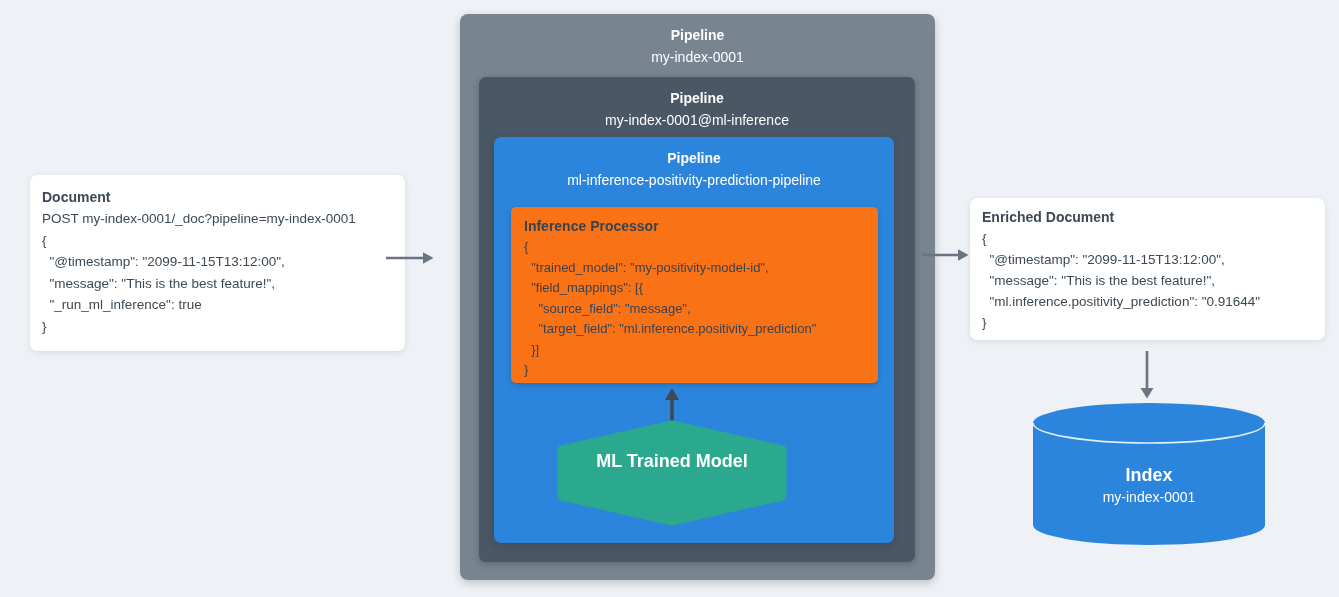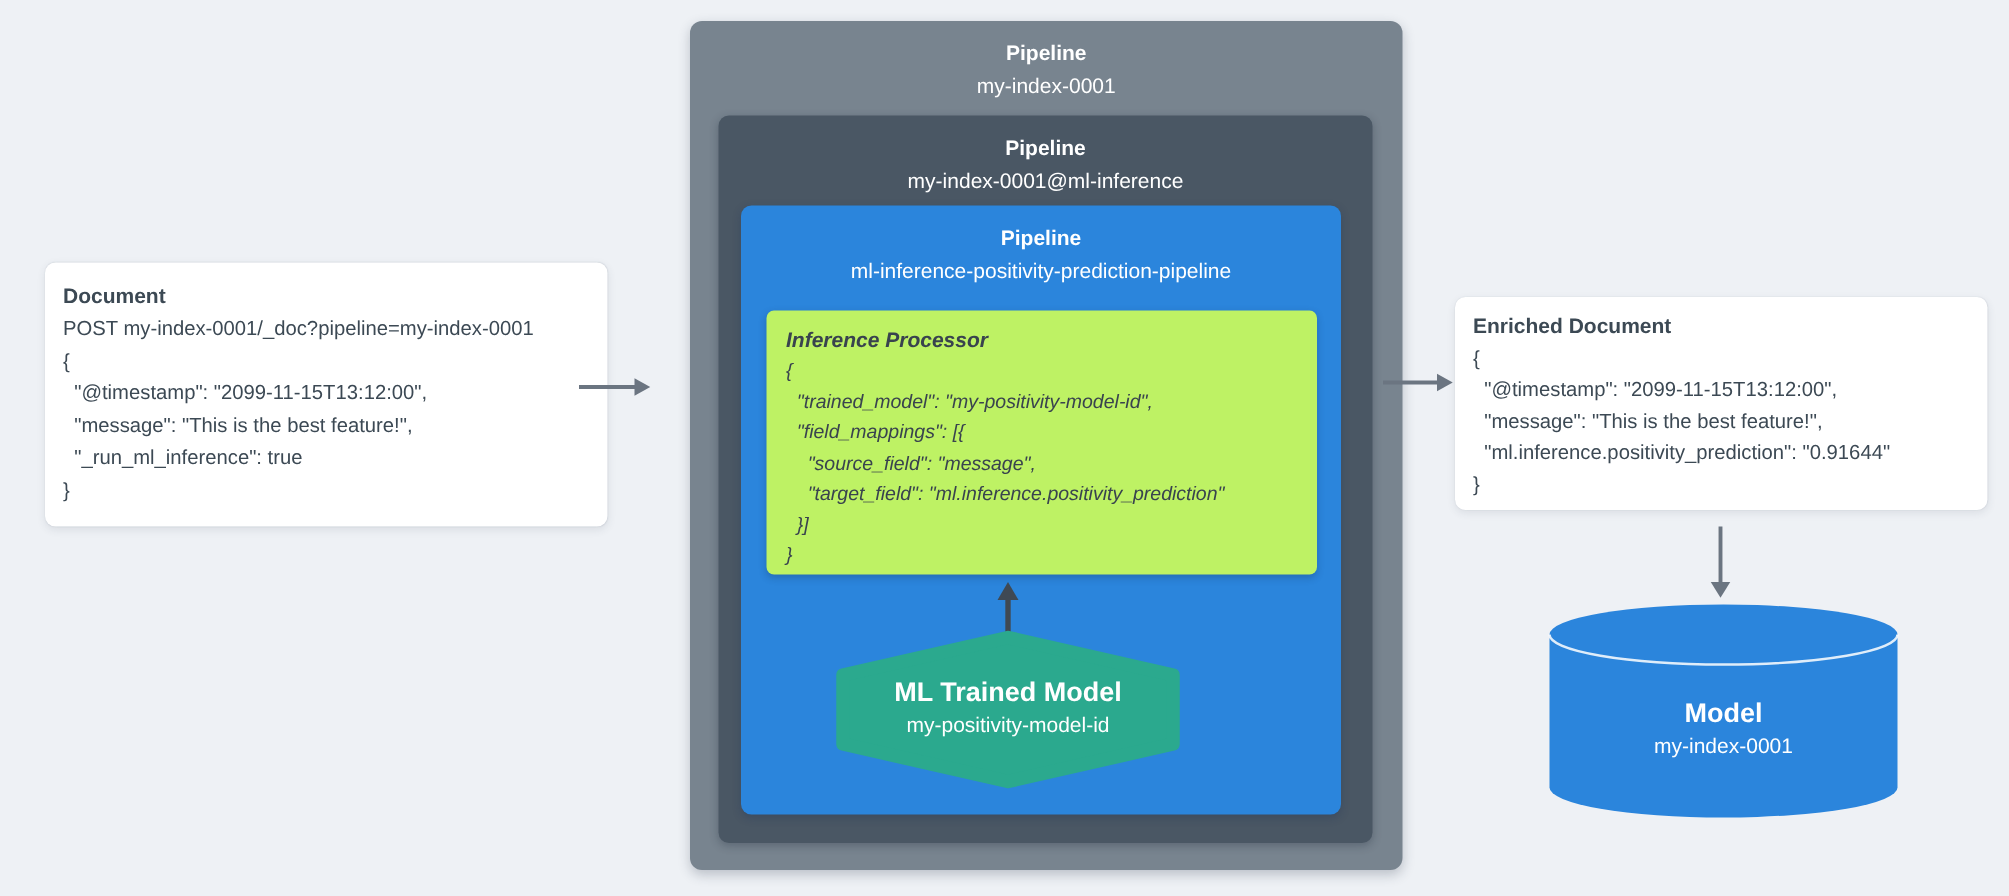--- a/index.html
+++ b/index.html
@@ -19,23 +19,23 @@
 
   
   .pipe-outer { background: #78848f; border-radius: 8px; box-shadow: 0 3px 8px rgba(40,52,70,0.25); }
   .pipe-dark  { background: #4a5764; border-radius: 7px; box-shadow: 0 2px 6px rgba(30,40,55,0.30); }
   .pipe-blue  { background: #2b85dc; border-radius: 7px; box-shadow: 0 2px 6px rgba(25,50,90,0.30); }
   .pipe-head { text-align: center; color: #ffffff; padding-top: 10px; }
   .pipe-head .t { font-weight: bold; font-size: 14px; line-height: 22px; }
   .pipe-head .n { font-size: 14px; line-height: 22px; }
 
   .proc-card {
-    background: #bef264; border-radius: 5px;
+    background: #f97316; border-radius: 5px;
     box-shadow: 0 2px 5px rgba(20,40,70,0.25);
-    padding: 8px 13px; color: #39434e; font-style: italic;
+    padding: 8px 13px; color: #39434e;
   }
   .proc-card .doc-title { font-size: 14px; line-height: 22px; }
   .proc-card .code-line { font-size: 13px; line-height: 20.5px; }
 
   .overlay-label { text-align: center; color: #ffffff; }
   .overlay-label .t { font-weight: bold; font-size: 18px; line-height: 22px; }
   .overlay-label .n { font-size: 14px; line-height: 22px; }
 
   svg.layer { position: absolute; left: 0; top: 0; pointer-events: none; }
 </style>
@@ -120,21 +120,20 @@
     <polygon points="672,425 782,450 782,496 672,521 562,496 562,450" fill="#2ba98e" stroke="#2ba98e" stroke-width="9" stroke-linejoin="round"></polygon>
 
     <g>
       <path d="M 1033 423 A 116 20 0 0 1 1265 423 L 1265 525 A 116 20 0 0 1 1033 525 Z" fill="#2b85dc"></path>
       <path d="M 1033 423 A 116 20 0 0 0 1265 423" fill="none" stroke="rgba(255,255,255,0.85)" stroke-width="1.6"></path>
     </g>
   </svg>
 
   <div class="abs overlay-label" style="left:522px; top:450px; width:300px;">
     <div class="t">ML Trained Model</div>
-    <div class="n">my-positivity-model-id</div>
   </div>
 
   <div class="abs overlay-label" style="left:1049px; top:464px; width:200px;">
-    <div class="t">Model</div>
+    <div class="t">Index</div>
     <div class="n">my-index-0001</div>
   </div>
 
 </div>
 
 </body></html>

